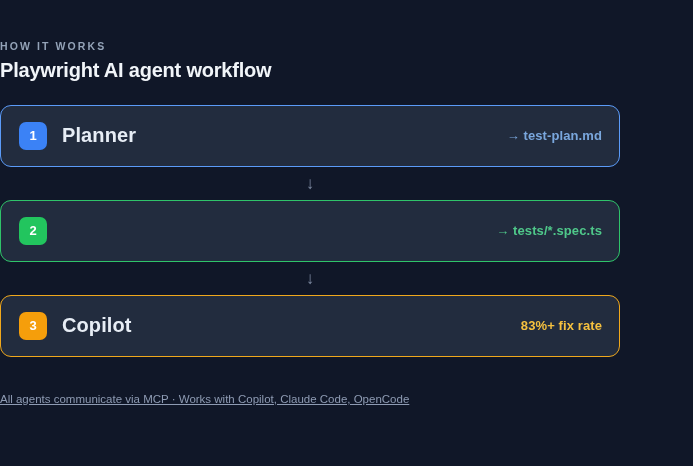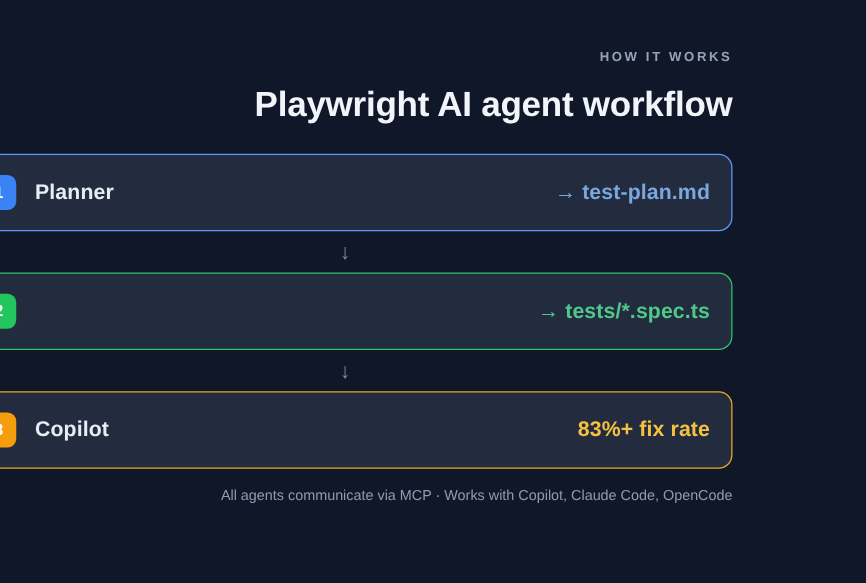--- a/index.html
+++ b/index.html
@@ -13,34 +13,34 @@
     font-family: "Liberation Sans", sans-serif;
     overflow: hidden;
   }
   .page {
     position: relative;
     width: 586px;
     height: 466px;
     box-sizing: border-box;
     display: flex;
     flex-direction: column;
-    align-items: flex-end;
+    align-items: flex-start;
   }
   .eyebrow {
     margin-top: 41px;
     font-size: 10.5px;
     font-weight: bold;
     letter-spacing: 2.1px;
     color: #94a3b8;
     text-transform: uppercase;
     line-height: 1;
   }
   .headline {
-    margin-top: 18px;
-    font-size: 28px;
+    margin-top: 8px;
+    font-size: 20px;
     font-weight: bold;
     color: #f1f5f9;
     letter-spacing: -0.2px;
     line-height: 1;
   }
   .flow {
     margin-top: 25px;
     width: 620px;
     display: flex;
     flex-direction: column;
@@ -64,50 +64,51 @@
     display: flex;
     align-items: center;
     justify-content: center;
     font-size: 13px;
     font-weight: bold;
     color: #ffffff;
     flex: 0 0 auto;
   }
   .card-title {
     margin-left: 15px;
-    font-size: 17px;
+    font-size: 20px;
     font-weight: bold;
     color: #e7edf5;
     letter-spacing: 0.1px;
   }
   .spacer {
     flex: 1 1 auto;
   }
   .card-meta {
-    font-size: 17px;
+    font-size: 13px;
     font-weight: bold;
     letter-spacing: 0.1px;
     white-space: nowrap;
   }
   .connector {
     height: 33px;
     display: flex;
     align-items: center;
     justify-content: center;
   }
   .connector-arrow {
     font-size: 17px;
     color: #7e8ba3;
     line-height: 1;
   }
   .footer {
-    margin-top: 17px;
+    margin-top: 37px;
     font-size: 11.5px;
     color: #8e9bb3;
     line-height: 1;
+    text-decoration: underline;
   }
 
   
   .card.blue   { border-color: #5b9bf8; }
   .card.green  { border-color: #2fc46a; }
   .card.amber  { border-color: #f0a81c; }
   .badge.blue  { background: #3b82f6; }
   .badge.green { background: #22c55e; }
   .badge.amber { background: #f59e0b; }
   .meta.blue   { color: #7aa7dd; }

